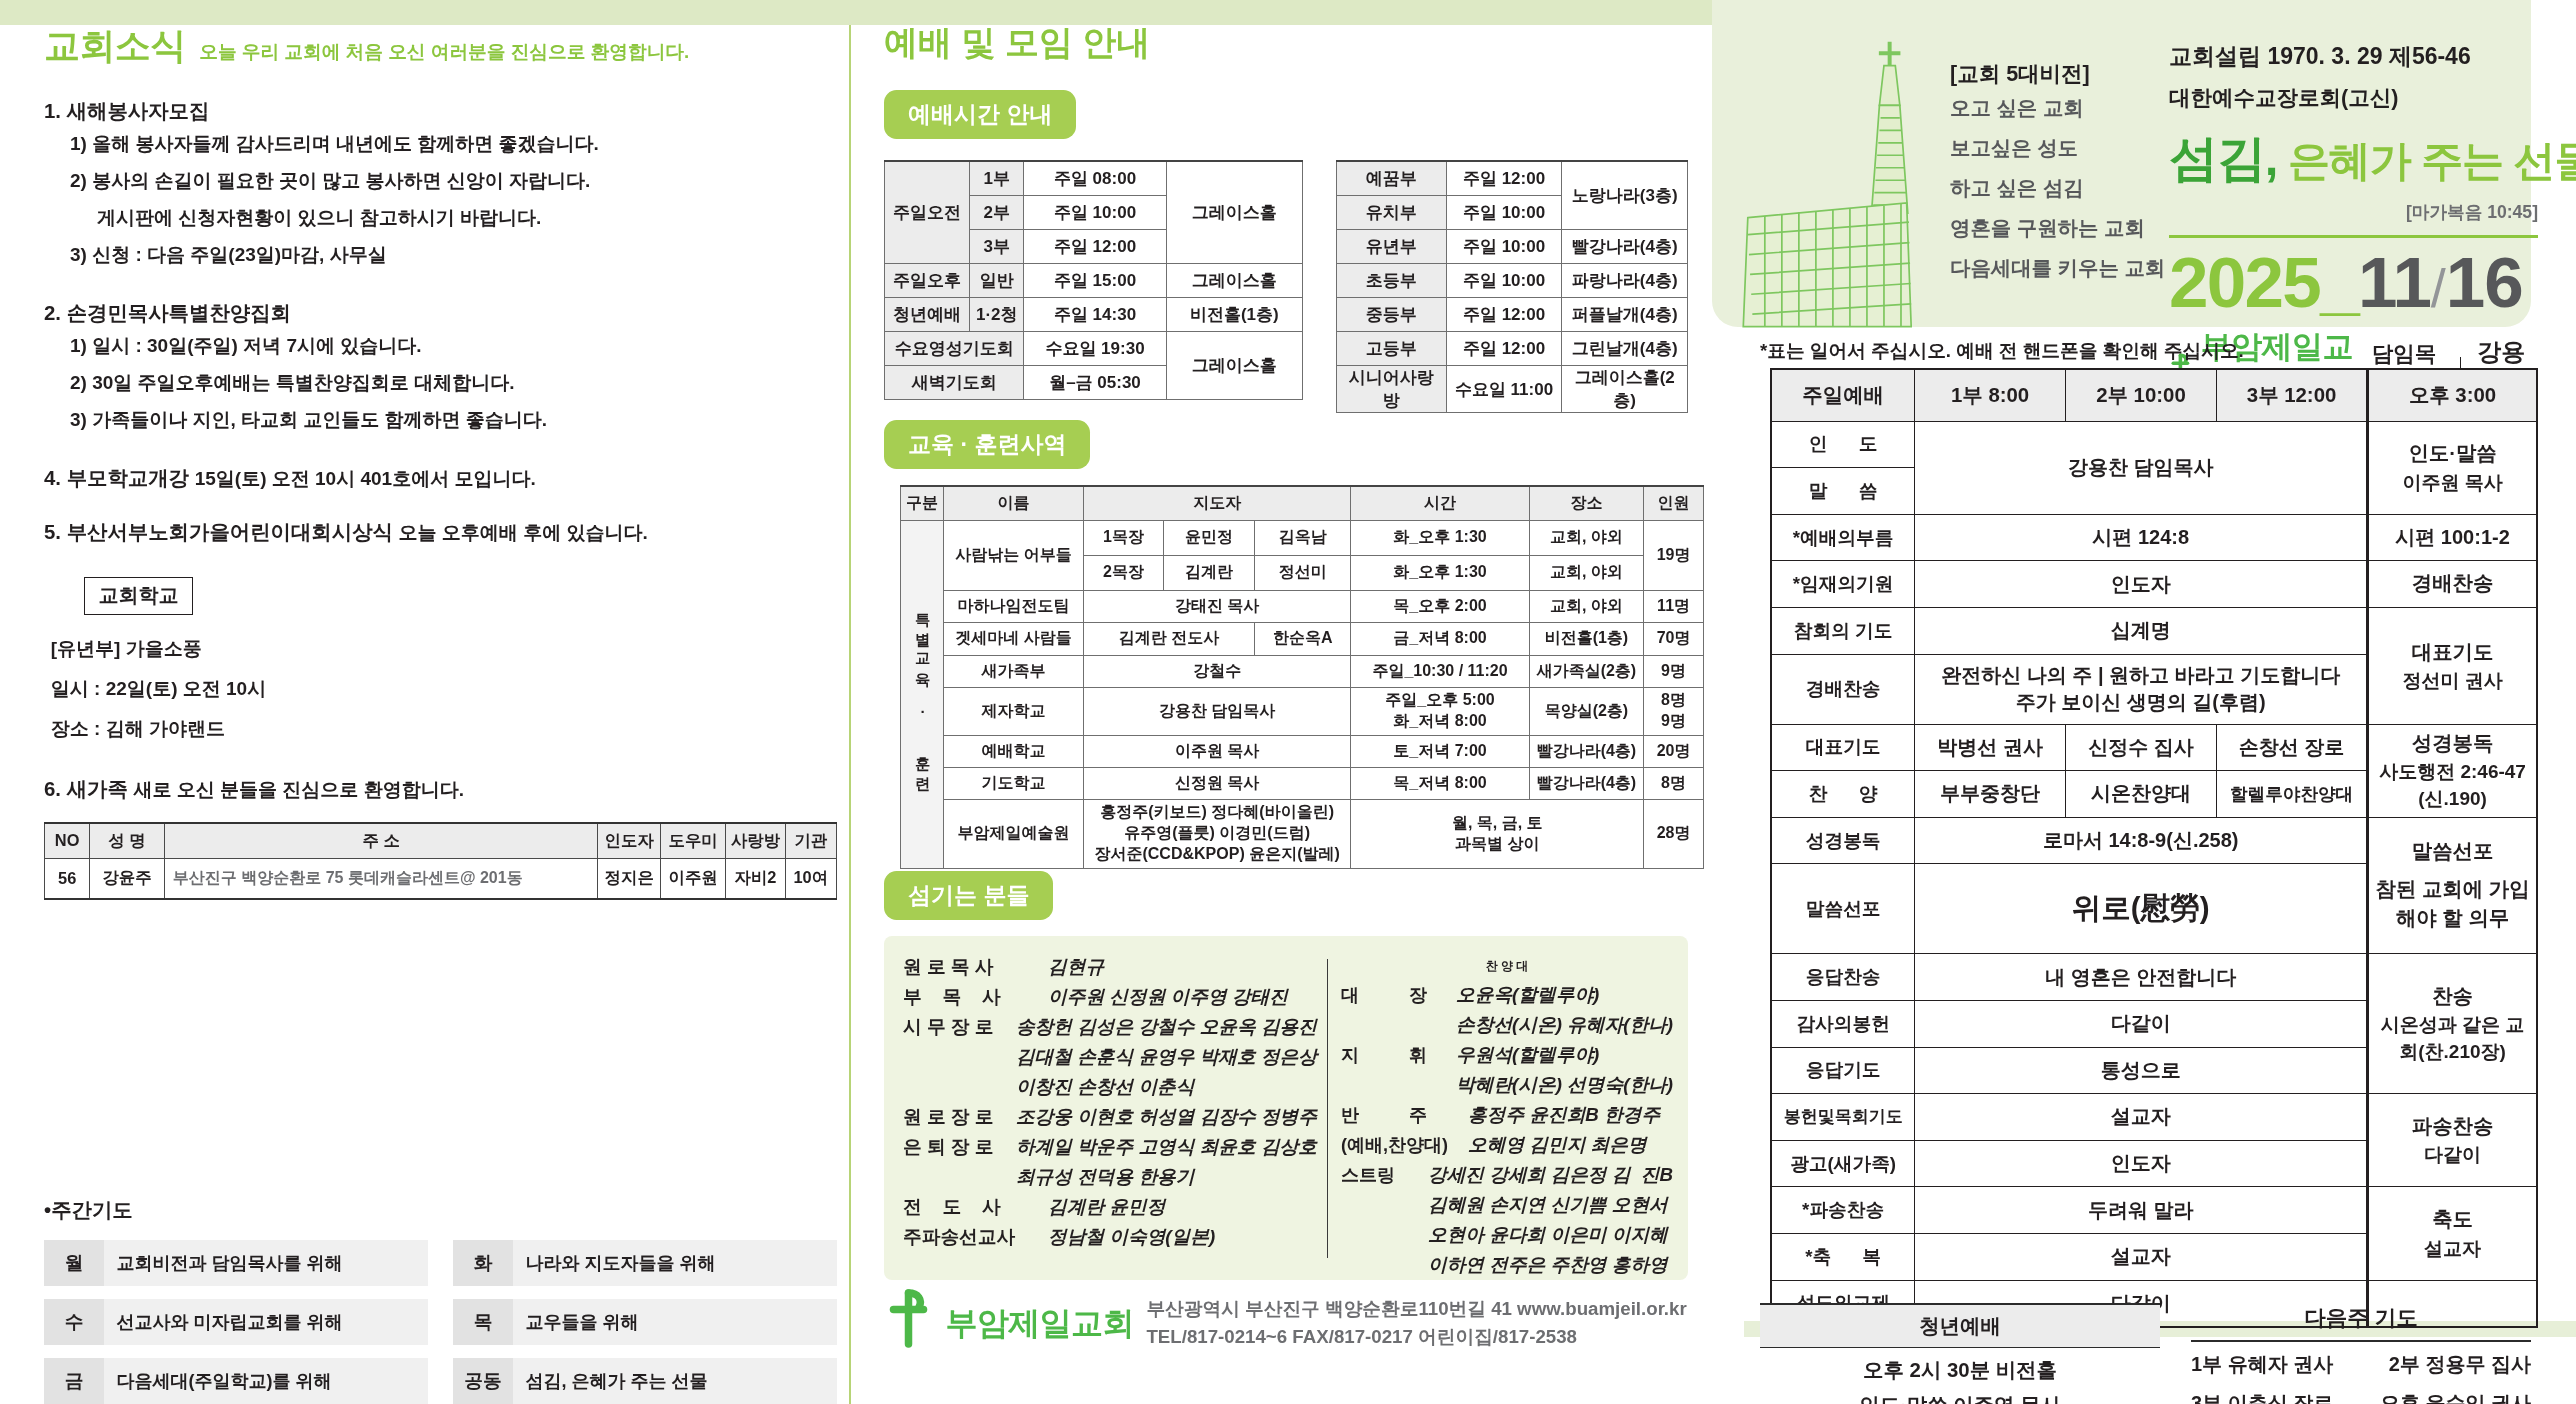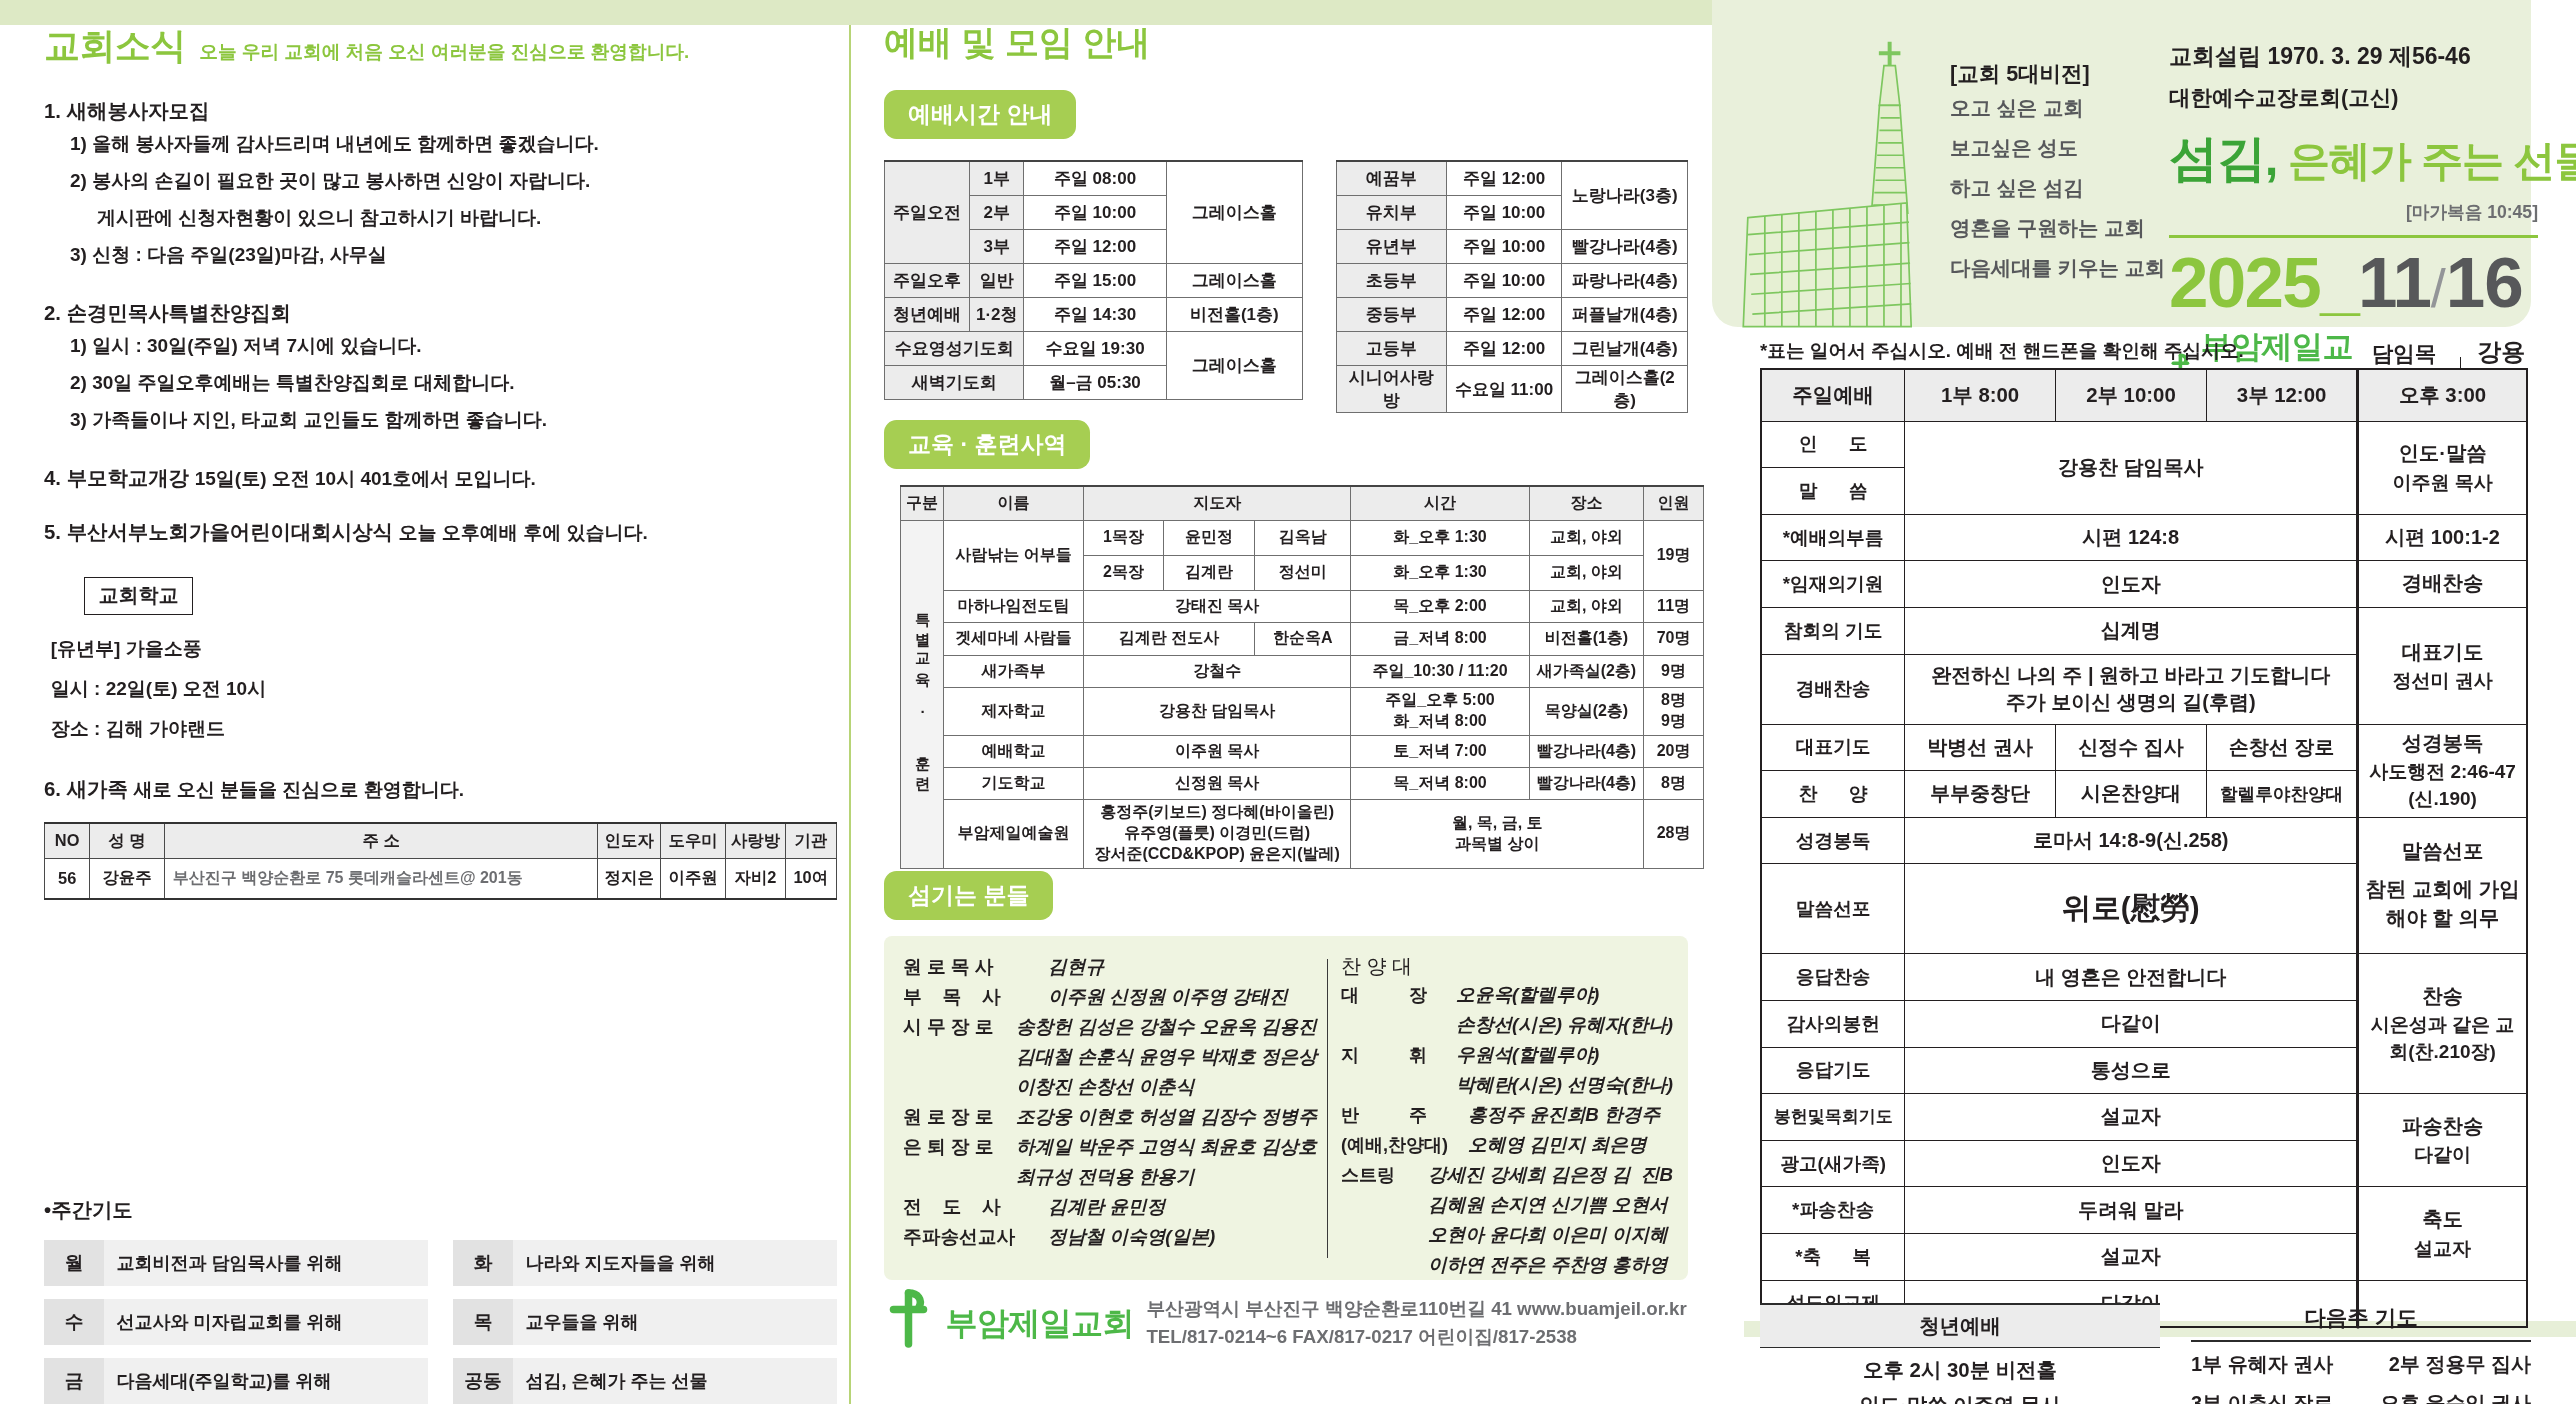--- a/index.html
+++ b/index.html
@@ -57,21 +57,21 @@
   .edu tr.hd td{background:#ececec;font-weight:700;height:28px;border-top:2.3px solid #444;}
   .edu td.vert{background:#f3f3f3;width:37px;}
   .vtext{writing-mode:vertical-rl;text-orientation:upright;margin:0 auto;letter-spacing:4.5px;font-weight:700;font-size:15.3px;}
   .serve{position:absolute;left:0;top:936px;width:804px;height:344px;background:#eff4e1;border-radius:8px;}
   .serve-in{position:absolute;left:19px;top:16px;width:414px;}
   .sdivider{position:absolute;left:443px;top:23px;width:1.1px;height:299px;background:#3a3a3a;}
   .choir-in{position:absolute;left:457px;top:16px;width:332px;}
   .srow{display:flex;align-items:flex-start;}
   .slabel{width:145px;font-size:18.7px;font-weight:800;line-height:30px;white-space:pre;}
   .slines{flex:1;font-size:18.7px;font-weight:600;line-height:30px;white-space:pre;font-style:italic;}
-  .choir-title{text-align:left;font-size:20px;font-weight:400;line-height:28px;}
+  .choir-title{text-align:center;font-size:12px;font-weight:700;line-height:28px;}
   .clabel{width:127px;font-size:18px;font-weight:800;line-height:30px;white-space:pre;}
   .m-footer{position:absolute;left:0;top:1287px;width:804px;display:flex;align-items:flex-start;gap:12.5px;}
   .logo-name{font-size:32px;font-weight:900;color:#4db848;letter-spacing:-0.6px;margin-top:14.7px;}
   .addr{font-size:18.7px;color:#6d6e71;font-weight:600;line-height:28px;margin-top:8px;}
 
   
   .col-right{position:absolute;left:1712px;top:0;width:864px;height:1405px;}
   .building{position:absolute;left:3.4px;top:35px;}
   .vision{position:absolute;left:238px;top:59px;width:227px;}
   .vision-title{font-size:21.5px;font-weight:800;}
@@ -88,21 +88,21 @@
   .bigdate{margin-top:4.5px;white-space:nowrap;}
   .d-year{font-size:71px;font-weight:900;color:#8cc63e;letter-spacing:-1.7px;}
   .d-num{font-size:71px;font-weight:900;color:#57585a;letter-spacing:-1.1px;}
   .d-slash{font-size:54px;font-weight:400;color:#939598;}
   .logoline{margin-top:2.3px;display:flex;align-items:center;gap:9px;}
   .ll-church{font-size:31px;font-weight:900;color:#4db848;letter-spacing:-0.6px;}
   .ll-pastor{font-size:21.5px;font-weight:700;margin-left:8px;}
   .ll-bar{display:inline-block;width:1.7px;height:21.5px;background:#231f20;margin:0 6.8px;vertical-align:-3.4px;}
   .ll-name{font-size:24px;font-weight:900;}
   .note{position:absolute;left:48px;top:338px;font-size:18.7px;font-weight:800;}
-  .wtable{position:absolute;left:48px;top:368px;width:768px;font-size:20px;border:2.8px solid #231f20;}
+  .wtable{position:absolute;left:58px;top:368px;width:768px;font-size:20px;border:2.8px solid #231f20;}
   .wtable td,.wtable th{border:1.7px solid #231f20;text-align:center;padding:2.3px 3.4px;font-weight:700;}
   .wtable th{background:#ececec;height:46px;font-size:20.4px;}
   .wtable td.lab{width:136px;font-weight:800;white-space:pre;font-size:18.7px;}
   .wtable td{height:41px;font-weight:600;}
   .wtable td.xl{border-left:3.4px solid #231f20;width:163px;font-weight:700;}
   .wtable th.xl{border-left:3.4px solid #231f20;}
   .xa{font-weight:800;font-size:20.4px;line-height:29.5px;}
   .xb{font-weight:600;font-size:19px;line-height:27px;}
   .big{font-size:29.5px;font-weight:900;}
   .youth{position:absolute;left:48px;top:1303px;width:400px;font-size:20.4px;}

